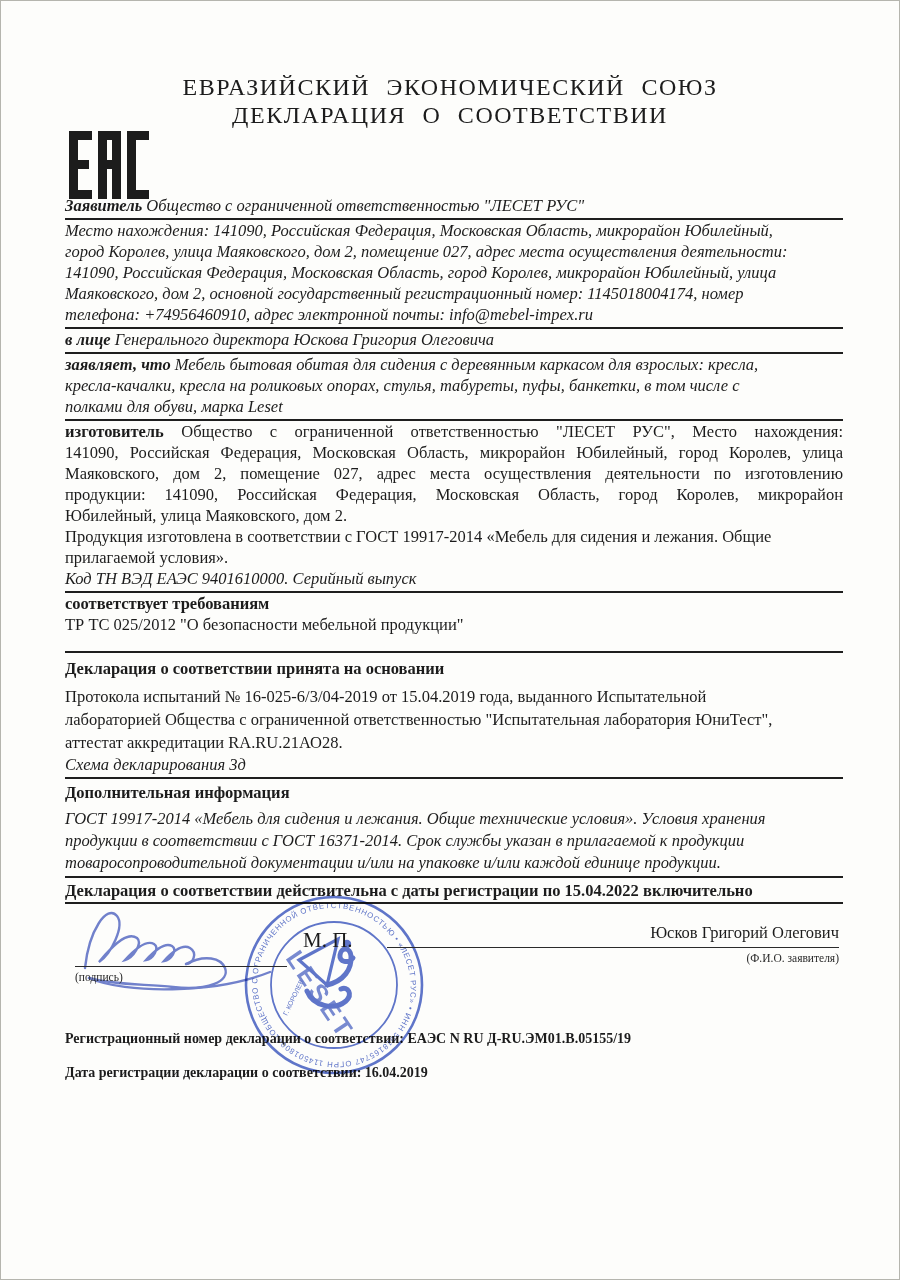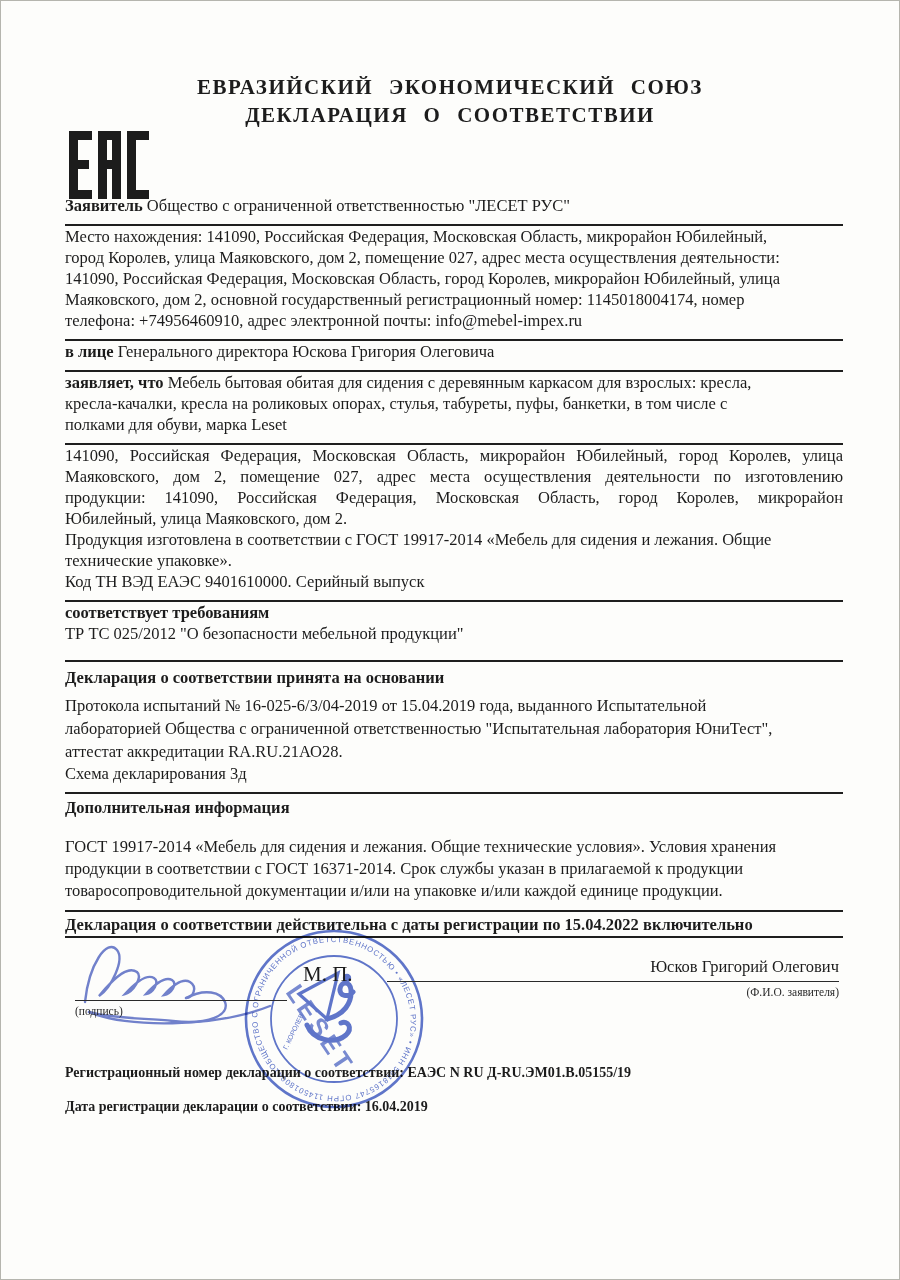--- a/index.html
+++ b/index.html
@@ -8,26 +8,26 @@
     width:900px;height:1280px;
     margin:0 auto;
     background:#fdfdfb;
     border:1px solid #b5b5ae;
     box-sizing:border-box;
     font-family:"Liberation Serif","DejaVu Serif",serif;
     color:#1c1c1c;
     overflow:hidden;
   }
   .titles{position:absolute;top:72px;left:0;width:100%;text-align:center;}
-  .title-line{font-size:21px;font-weight:bold;letter-spacing:1.5px;word-spacing:9px;line-height:28px;}
+  .title-line{font-size:24px;font-weight:normal;letter-spacing:1.5px;word-spacing:9px;line-height:28px;}
   .eac{position:absolute;left:68px;top:130px;}
   .content{position:absolute;left:64px;top:194px;width:778px;font-size:16.5px;line-height:21px;}
   .lbl{font-weight:bold;}
   .rule{border-bottom:2px solid #1e1e1e;}
-  .row{padding-bottom:8px;}
+  .row{padding-bottom:2px;font-style:italic;}
   .sec{margin:0;}
   .just{text-align:justify;text-align-last:justify;}
   .bold-line{font-weight:bold;}
   .validity{font-weight:bold;border-bottom:2px solid #1e1e1e;padding-bottom:1px;}
   .sig-zone{position:relative;height:118px;}
   .sig-svg{position:absolute;left:0px;top:-16px;mix-blend-mode:multiply;}
   .stamp{position:absolute;left:176px;top:-12px;opacity:0.88;mix-blend-mode:multiply;}
   .mp{position:absolute;left:238px;top:26px;font-size:21px;}
   .sigline{position:absolute;left:10px;top:62px;width:212px;border-top:1.5px solid #2a2a2a;}
   .nameblock{position:absolute;left:322px;top:18px;width:452px;text-align:right;}
@@ -91,47 +91,51 @@
     <div class="sec rule row">
       <div>
         <span class="lbl">заявляет, что</span>
         <span>Мебель бытовая обитая для сидения с деревянным каркасом для взрослых: кресла,</span>
       </div>
       <div>кресла-качалки, кресла на роликовых опорах, стулья, табуреты, пуфы, банкетки, в том числе с</div>
       <div>полками для обуви, марка Leset</div>
     </div>
 
     <div class="sec">
+      <div class="just">
+        <span class="lbl">изготовитель</span>
+        <span>Общество с ограниченной ответственностью "ЛЕСЕТ РУС", Место нахождения:</span>
+      </div>
       <div class="just">141090, Российская Федерация, Московская Область, микрорайон Юбилейный, город Королев, улица</div>
       <div class="just">Маяковского, дом 2, помещение 027, адрес места осуществления деятельности по изготовлению</div>
       <div class="just">продукции: 141090, Российская Федерация, Московская Область, город Королев, микрорайон</div>
       <div>Юбилейный, улица Маяковского, дом 2.</div>
     </div>
 
     <div class="sec">
       <div>Продукция изготовлена в соответствии с ГОСТ 19917-2014 «Мебель для сидения и лежания. Общие</div>
-      <div>технические упаковке».</div>
+      <div>прилагаемой условия».</div>
     </div>
 
     <div class="row rule">Код ТН ВЭД ЕАЭС 9401610000. Серийный выпуск</div>
 
     <div class="bold-line">соответствует требованиям</div>
     <div>ТР ТС 025/2012 "О безопасности мебельной продукции"</div>
     <div style="height:16px" class="rule"></div>
 
     <div class="bold-line" style="margin-top:5px">Декларация о соответствии принята на основании</div>
     <div class="sec" style="margin-top:6px;line-height:23px">
       <div>Протокола испытаний № 16-025-6/3/04-2019 от 15.04.2019 года, выданного Испытательной</div>
       <div>лабораторией Общества с ограниченной ответственностью "Испытательная лаборатория ЮниТест",</div>
       <div>аттестат аккредитации RA.RU.21АО28.</div>
     </div>
     <div class="row rule">Схема декларирования 3д</div>
 
     <div class="bold-line" style="margin-top:3px">Дополнительная информация</div>
-    <div class="sec rule row" style="margin-top:18px;line-height:22px">
+    <div class="sec rule row" style="margin-top:5px;line-height:22px">
       <div>ГОСТ 19917-2014 «Мебель для сидения и лежания. Общие технические условия».  Условия хранения</div>
       <div>продукции в соответствии с ГОСТ 16371-2014. Срок службы указан в прилагаемой к продукции</div>
       <div>товаросопроводительной документации и/или на упаковке и/или каждой единице продукции.</div>
     </div>
 
     <div class="validity" style="margin-top:2px">Декларация о соответствии  действительна с даты регистрации по 15.04.2022 включительно</div>
 
     <div class="sig-zone">
 
       <svg class="sig-svg" width="235" height="112" viewBox="0 0 235 112" xmlns="http://www.w3.org/2000/svg">

